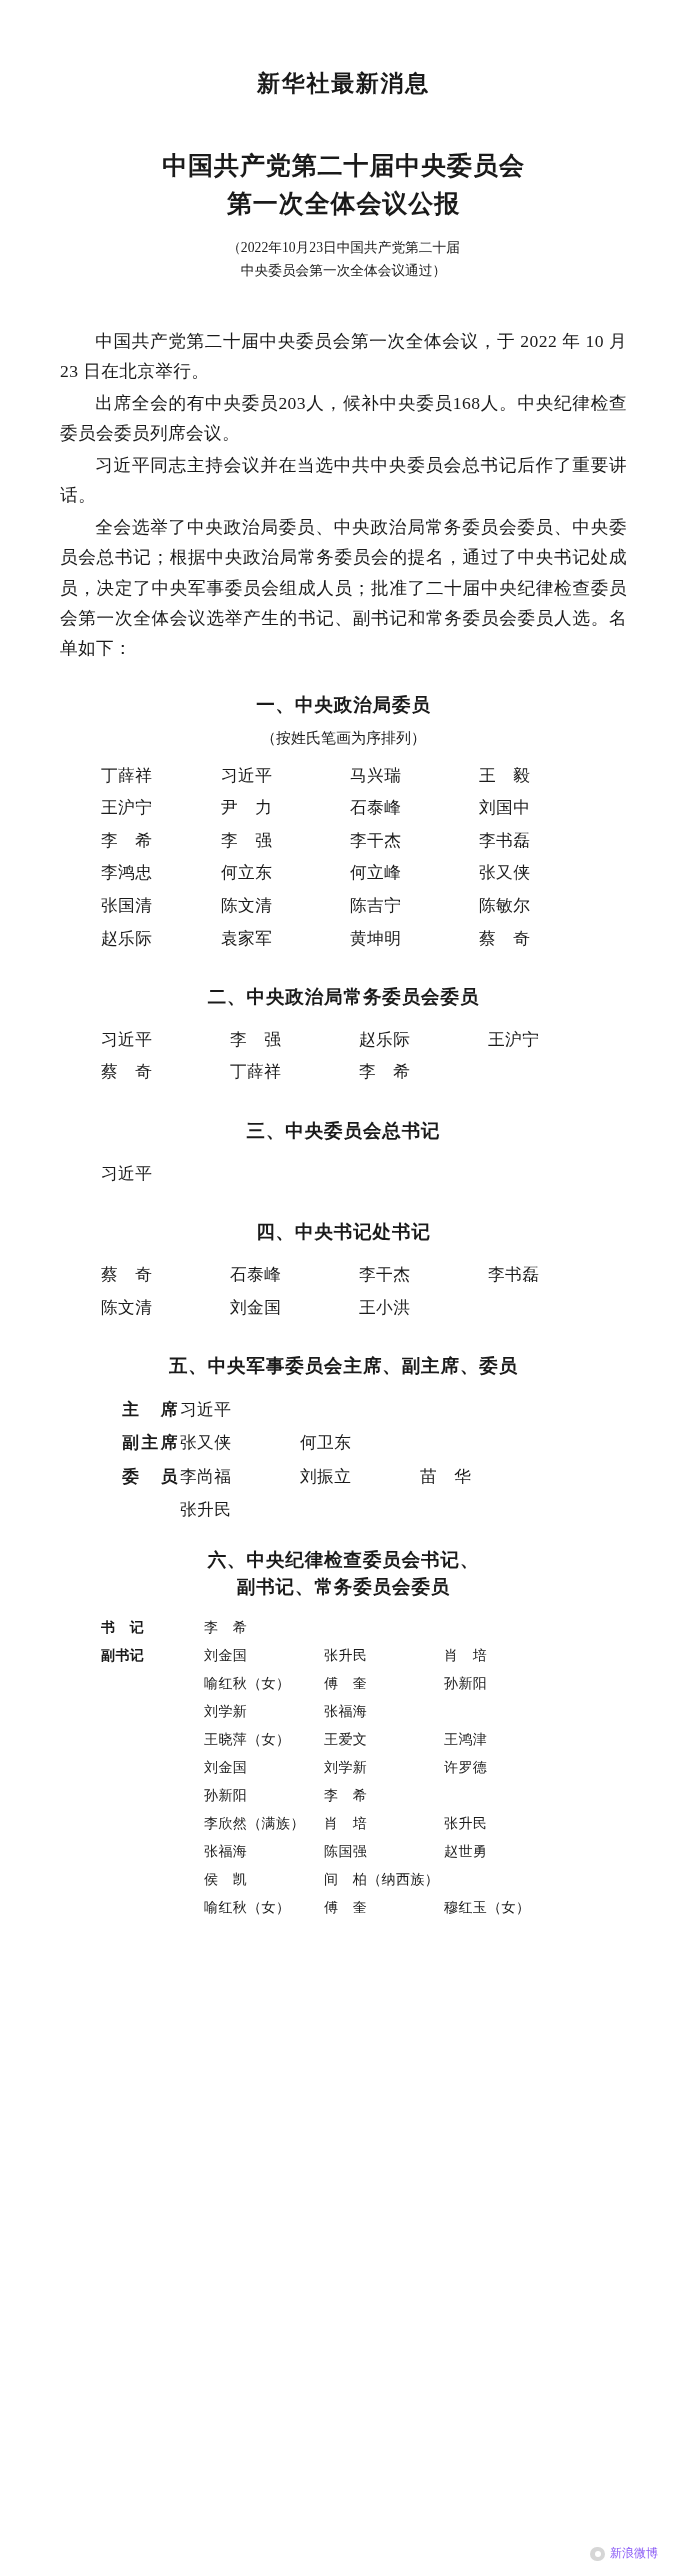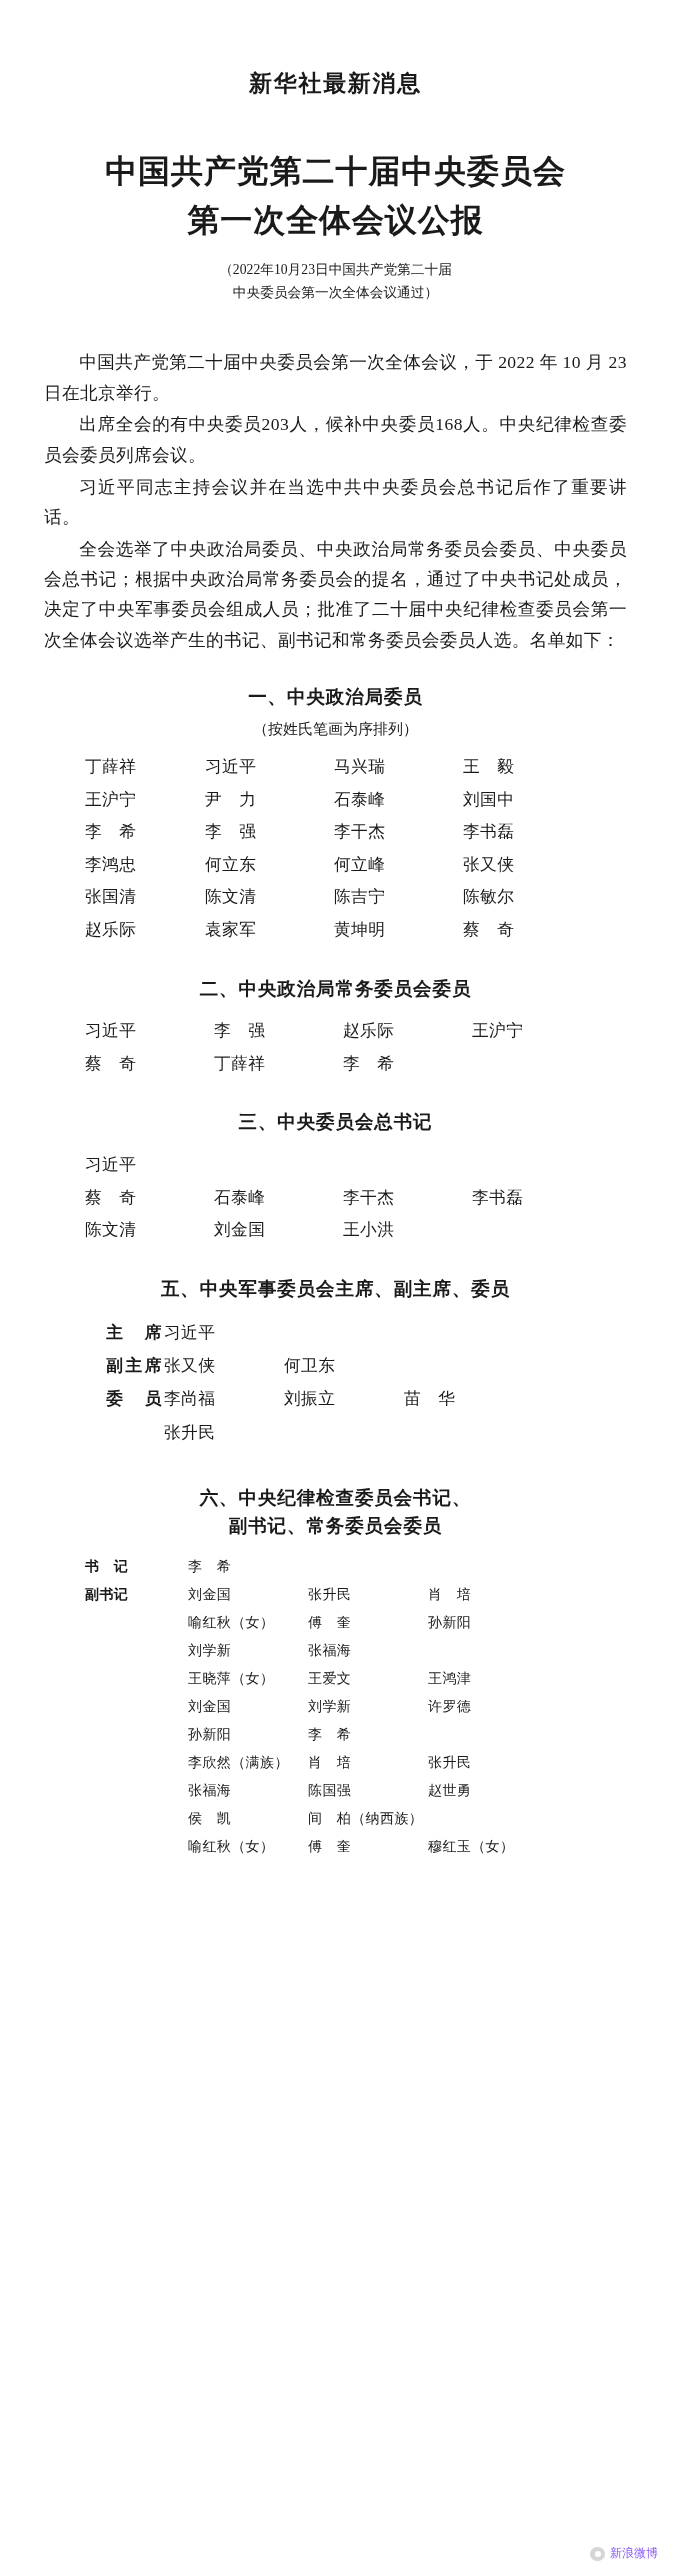--- a/index.html
+++ b/index.html
@@ -12,34 +12,34 @@
     height: 2576px;
     position: relative;
     font-family: "Liberation Serif", "DejaVu Serif", serif;
     color: #1a1a1a;
     overflow: hidden;
   }
   .page {
     width: 687px;
     height: 2576px;
     box-sizing: border-box;
-    padding: 52px 60px 0 44px;
+    padding: 52px 60px 0 60px;
     position: relative;
   }
   .banner {
     text-align: center;
     font-size: 23px;
     font-weight: bold;
     letter-spacing: 1.7px;
     margin-top: 15.5px;
     margin-bottom: 48px;
   }
   .title {
     text-align: center;
-    font-size: 32px;
+    font-size: 25px;
     font-weight: bold;
     letter-spacing: 0.9px;
     line-height: 1.55;
   }
   .subtitle-wrap {
     text-align: center;
     font-size: 13.7px;
     line-height: 1.7;
     margin-top: 12px;
     margin-bottom: 43px;
@@ -54,21 +54,21 @@
   }
   .section-head {
     text-align: center;
     font-size: 18.5px;
     font-weight: bold;
     margin: 29px 0 12px 0;
     letter-spacing: 0.9px;
     line-height: 1.5;
   }
   .section-head.tight {
-    margin-top: 36px;
+    margin-top: 20px;
   }
   .section-note {
     text-align: center;
     font-size: 15px;
     margin: -3.4px 0 12px 0;
   }
   .names-grid {
     display: grid;
     font-size: 16.7px;
     line-height: 1.95;
@@ -195,20 +195,21 @@
     <span>蔡　奇</span>
     <span>丁薛祥</span>
     <span>李　希</span>
   </div>
 
   <div class="section-head">三、中央委员会总书记</div>
   <div class="names-grid g1">
     <span>习近平</span>
   </div>
 
+  <div class="section-head">四、中央书记处书记</div>
   <div class="names-grid g4b">
     <span>蔡　奇</span>
     <span>石泰峰</span>
     <span>李干杰</span>
     <span>李书磊</span>
     <span>陈文清</span>
     <span>刘金国</span>
     <span>王小洪</span>
   </div>
 

